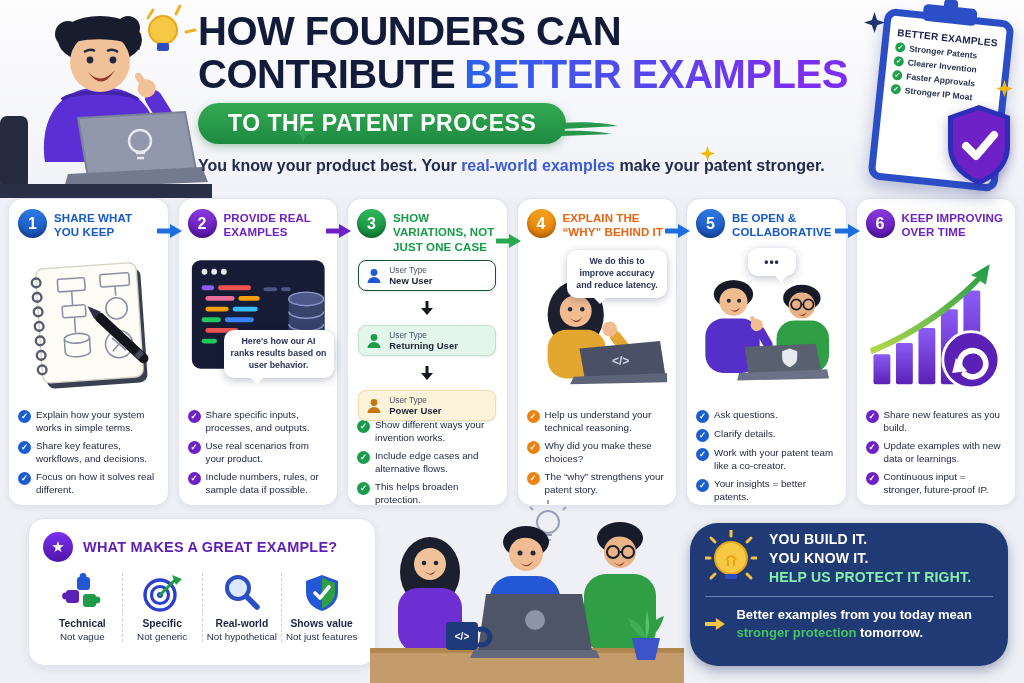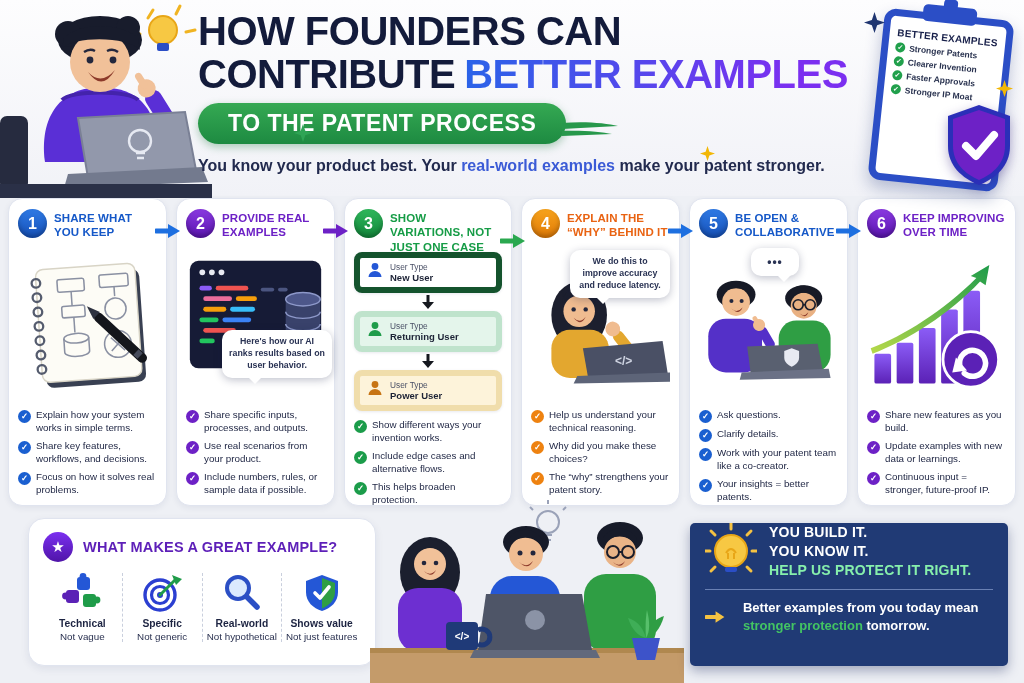--- a/index.html
+++ b/index.html
@@ -65,22 +65,22 @@
   .col-green .badge{background:linear-gradient(#2fb85c,#12863a)}
   .col-green .card-title{color:#169c46}
   .col-green .check{background:#1b9c4a}
   .col-orange .badge{background:linear-gradient(#f7a31c,#e07a07)}
   .col-orange .card-title{color:#e96312}
   .col-orange .check{background:#ee8210}
   .arrow{position:absolute;right:-15px;top:24px;z-index:6}
   .arrow.a-blue{color:#1d6fe0}.arrow.a-purple{color:#6d21c6}
   .arrow.a-green{color:#2aa84f}
   
-  .ucard{width:122px;margin:0 auto;border-radius:8px;padding:4px 7px;display:flex;gap:7px;
-         align-items:flex-start;border:6px solid #14532d;background:#fff;box-shadow:0 1px 3px rgba(30,40,90,.1)}
+  .ucard{width:122px;margin:8px auto;border-radius:8px;padding:4px 7px;display:flex;gap:7px;
+         align-items:center;border:1px solid #14532d;background:#fff;box-shadow:0 1px 3px rgba(30,40,90,.1)}
   .ucard.ret{background:#e4f5eb;border-color:#bfe3cc}
   .ucard.pow{background:#fdf3da;border-color:#f0ddab}
   .ucard .l1{font-size:8.3px;color:#4a5066}
   .ucard .l2{font-size:9.5px;font-weight:bold;color:#1d2336}
   .uarrow{display:flex;justify-content:center;padding:2px 0}
   
   .bubble{position:absolute;background:#fff;border-radius:10px;
           box-shadow:0 2px 8px rgba(20,30,70,.28);padding:6px 7px;font-size:8.8px;
           font-weight:bold;color:#2a3354;text-align:center;line-height:1.35;z-index:5}
   .bubble:after{content:"";position:absolute;bottom:-6px;left:26px;border:7px solid transparent;
@@ -94,26 +94,26 @@
           line-height:30px;background:linear-gradient(#7b2ff0,#4f14a8);flex:none}
   .g-title{font-size:14.5px;font-weight:bold;color:#5d1fb8;letter-spacing:.2px}
   .g-items{display:flex;margin-top:11px}
   .g-item{flex:1;text-align:center;padding:0 3px}
   .g-item + .g-item{border-left:1.5px dashed #c9cfdd}
   .g-ic{height:40px;display:flex;align-items:center;justify-content:center}
   .g-l1{font-size:10.3px;font-weight:bold;color:#1d2442;margin-top:5px}
   .g-l2{font-size:9.8px;color:#2a3150;margin-top:2px}
   #team-illu{position:absolute;left:370px;top:500px;width:314px;height:183px}
   #cta{position:absolute;left:690px;top:523px;width:318px;height:143px;background:#203a75;
-       border-radius:5px;padding:0 15px;box-shadow:0 5px 12px rgba(20,35,90,.35);box-sizing:border-box}
+       border-radius:28px;padding:7px 15px;box-shadow:0 5px 12px rgba(20,35,90,.35);box-sizing:border-box}
   .cta-top{display:flex;gap:12px;align-items:flex-start}
   .cta-lines{font-size:14px;font-weight:bold;color:#fff;line-height:1.35;letter-spacing:.2px}
   .cta-green{color:#86efac}
   .cta-div{border-top:1.5px solid rgba(165,185,230,.55);margin:8px 0 9px}
-  .cta-bottom{display:flex;gap:18px;align-items:center}
+  .cta-bottom{display:flex;gap:11px;align-items:center}
   .cta-msg{font-size:13px;font-weight:bold;color:#fff;line-height:1.35}
   .msg-hl{color:#43c463}
 </style>
 </head>
 <body>
 
 <div>
 
   <div id="header">
 
@@ -256,21 +256,21 @@
         <div class="bullet">
             <span class="check">✓</span>
             <span>Explain how your system works in simple terms.</span>
           </div>
         <div class="bullet">
             <span class="check">✓</span>
             <span>Share key features, workflows, and decisions.</span>
           </div>
         <div class="bullet">
             <span class="check">✓</span>
-            <span>Focus on how it solves real problems.</span>
+            <span>Focus on how it solves real different.</span>
           </div>
       </div>
       <svg class="arrow a-blue" width="26" height="16" viewBox="0 0 26 16">
           <path d="M1 8 H15" stroke="currentColor" stroke-width="5" stroke-linecap="round"></path>
           <path d="M13 1 L25 8 L13 15 Z" fill="currentColor"></path>
         </svg>
     </div>
 
     <div class="card col-purple">
       <div class="card-head">

